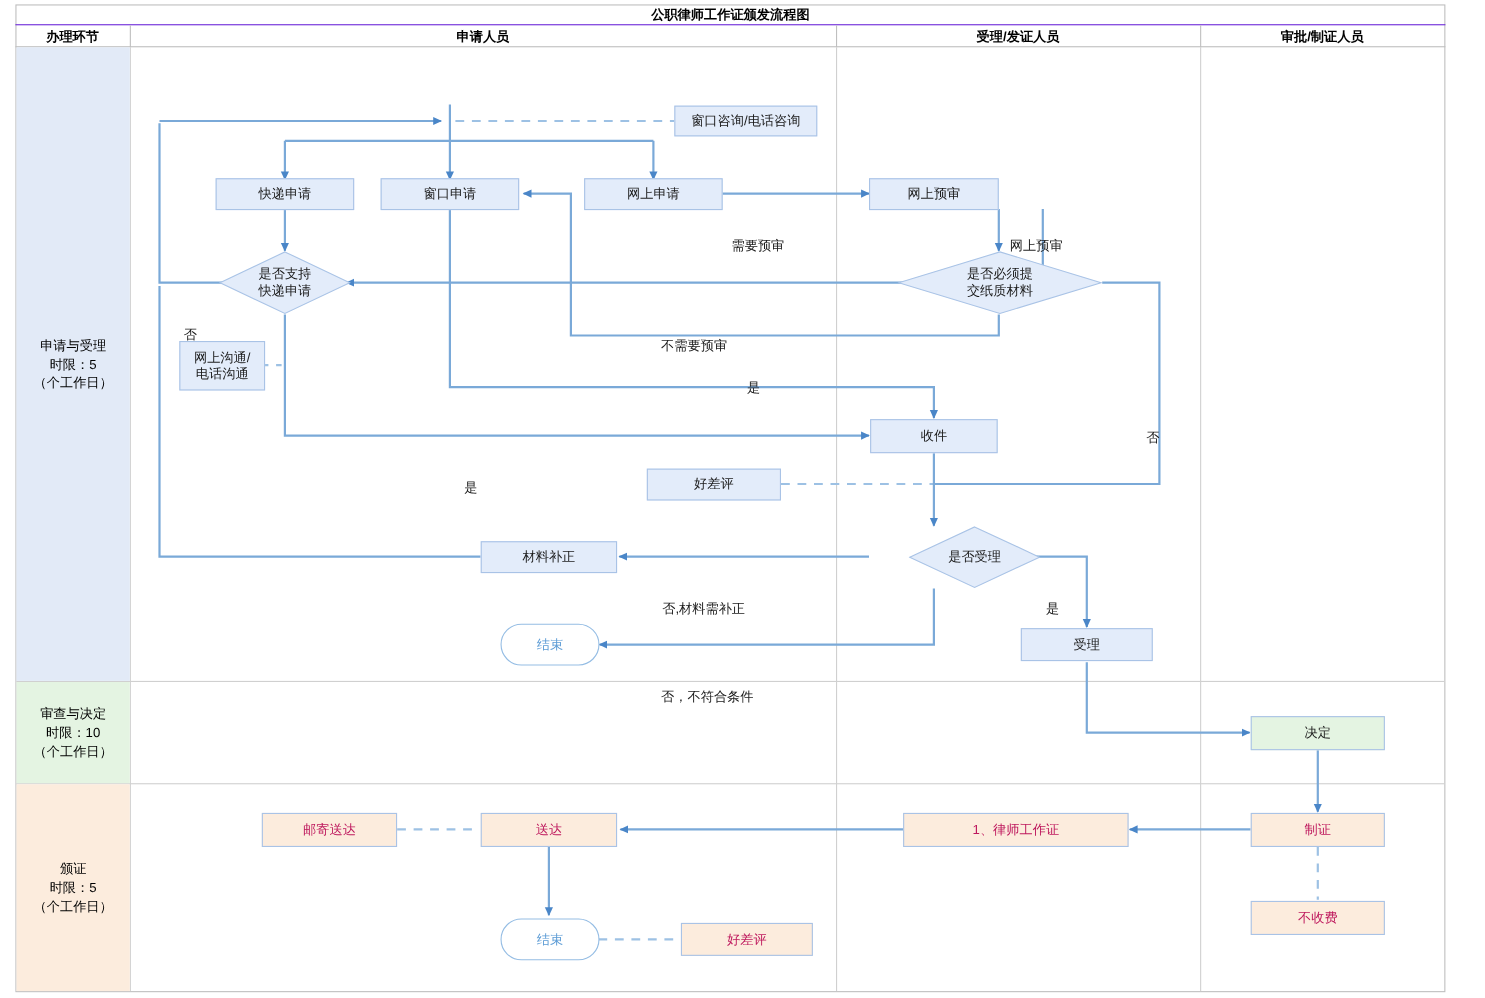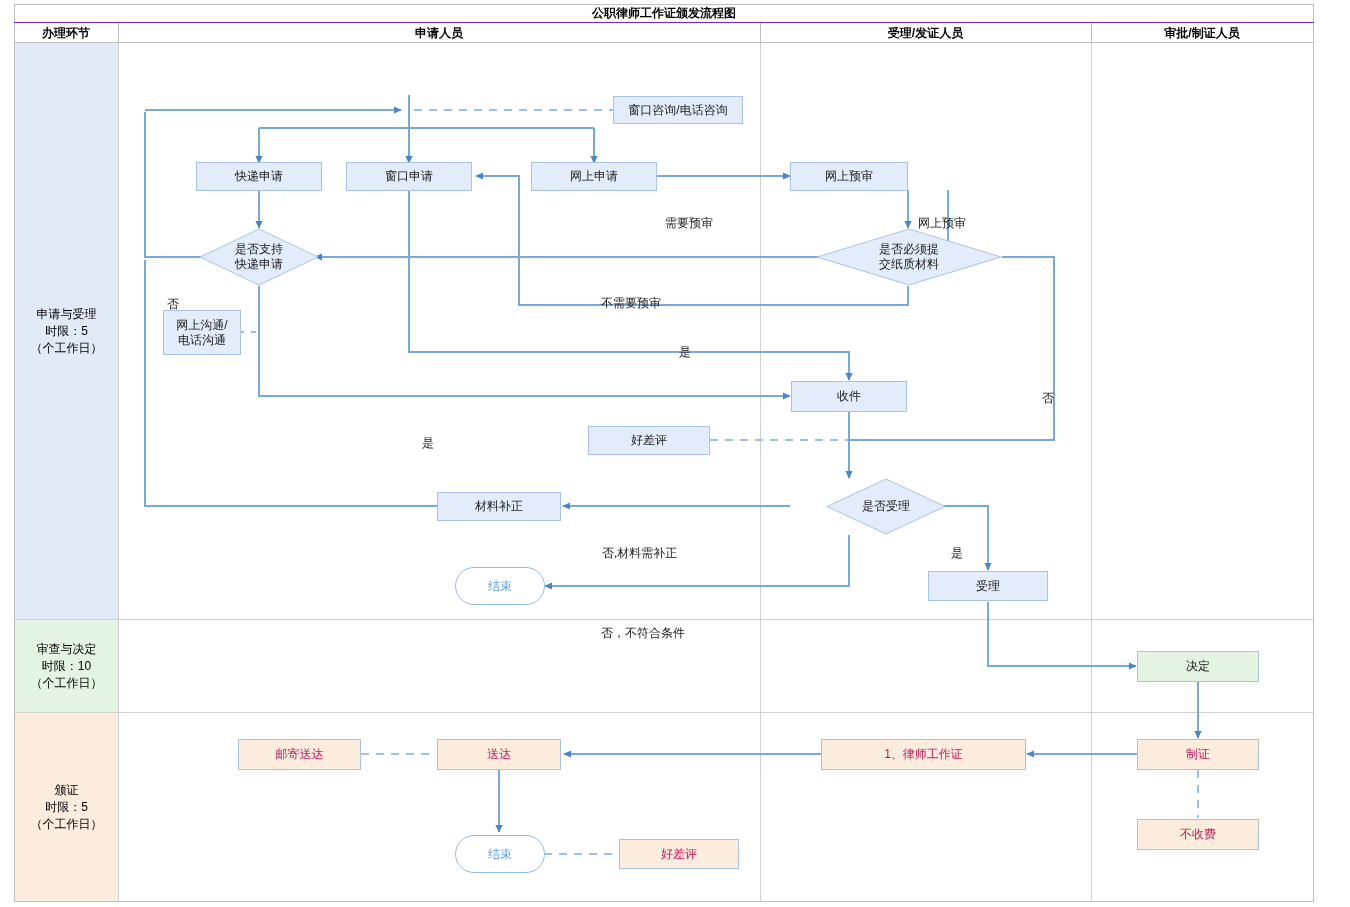--- a/index.html
+++ b/index.html
@@ -296,21 +296,21 @@
   <div class="node rect-orange" style="left:619px;top:839px;width:120px;height:30px;">
     <span>好差评</span>
   </div>
 
   <div class="elabel" style="left:665px;top:169px;">
     <span>需要预审</span>
   </div>
   <div class="elabel" style="left:918px;top:169px;">
     <span>网上预审</span>
   </div>
-  <div class="elabel" style="left:601px;top:249px;">
+  <div class="elabel" style="left:601px;top:260px;">
     <span>不需要预审</span>
   </div>
   <div class="elabel" style="left:167px;top:250px;">
     <span>否</span>
   </div>
   <div class="elabel" style="left:679px;top:298px;">
     <span>是</span>
   </div>
   <div class="elabel" style="left:1042px;top:344px;">
     <span>否</span>

